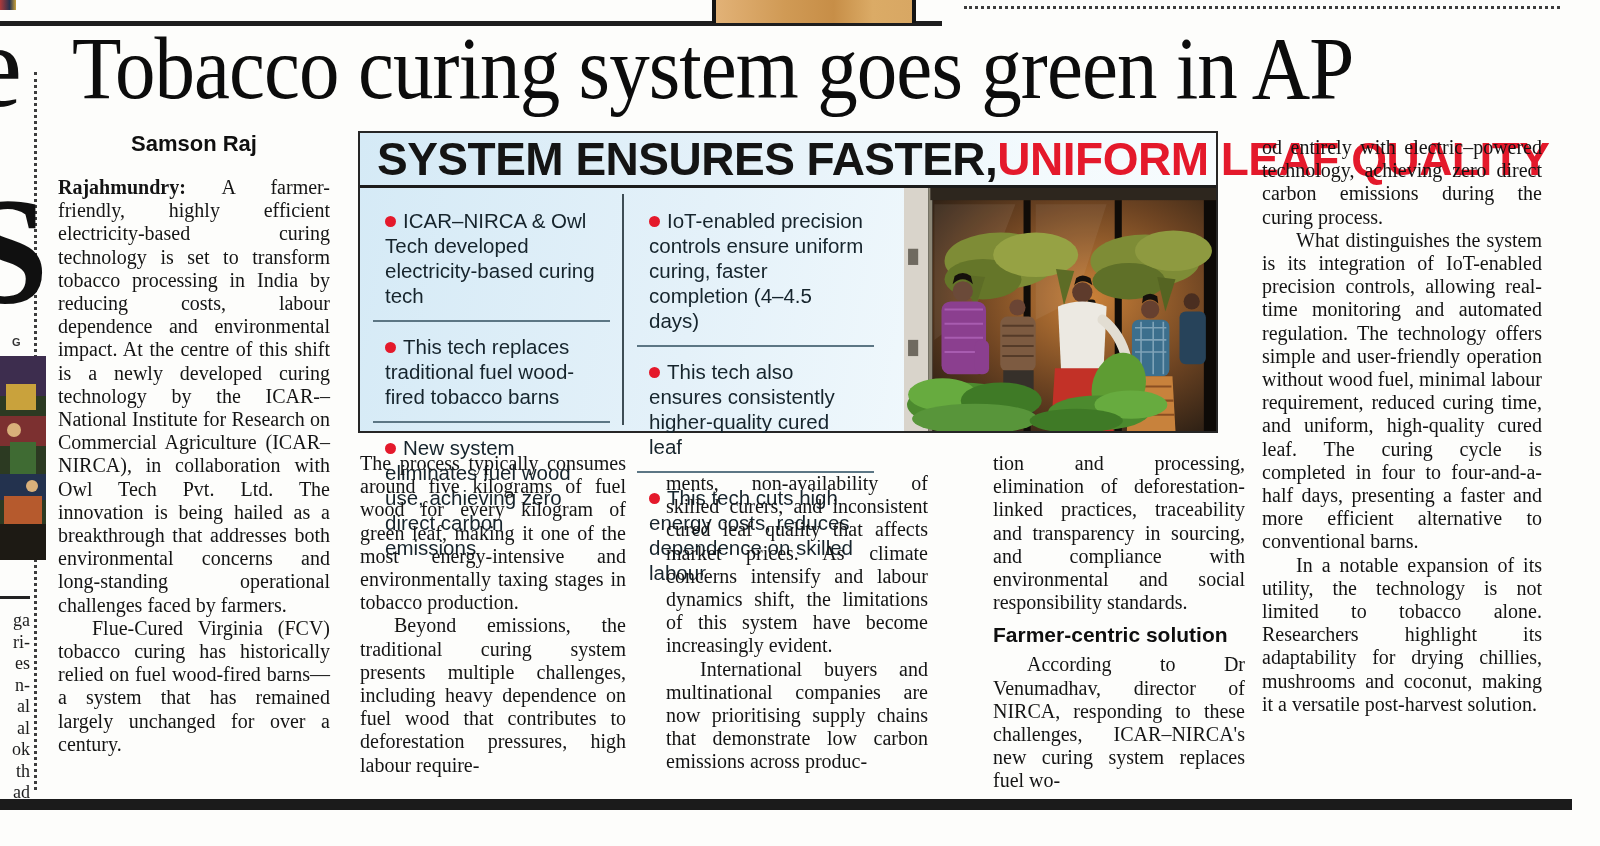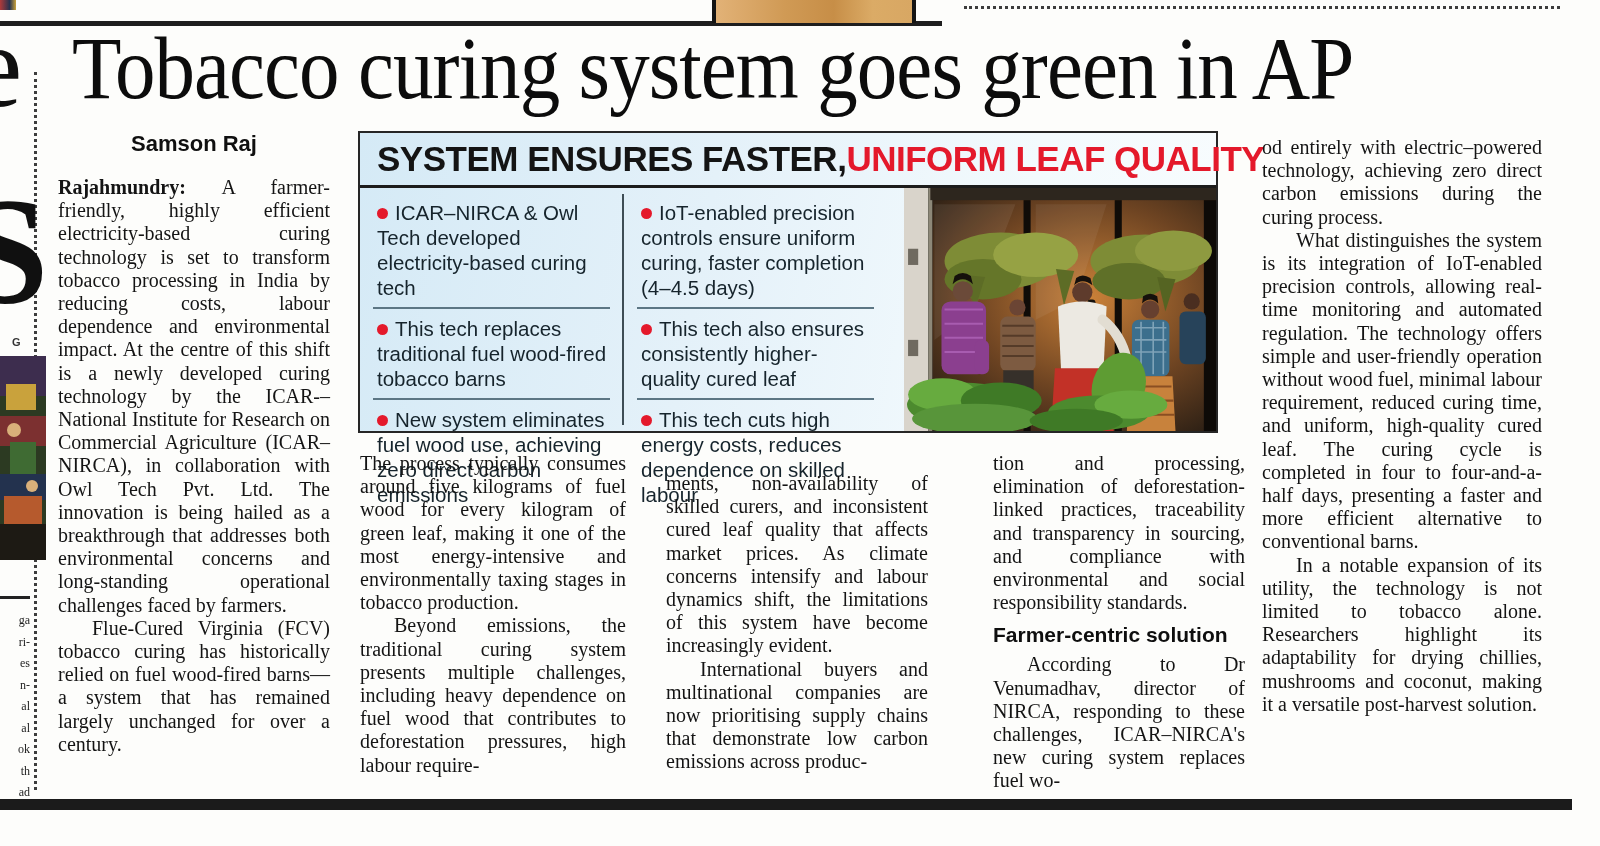--- a/index.html
+++ b/index.html
@@ -15,21 +15,21 @@
   .bottom-rule{left:0;top:799px;width:1572px;height:11px;background:#1b1b1b;}
   .left-dotted{left:34px;top:72px;height:718px;width:0;border-left:3px dotted #3d3d3d;}
   .corner-frag{left:0;top:0;width:16px;height:10px;background:linear-gradient(90deg,#b03a3a,#27324e 60%,#c9a23c);}
 
   
   .big-e{left:-30px;top:8px;font-size:118px;line-height:1;color:#101010;font-family:"Liberation Serif",serif;}
   .big-s{left:-36px;top:176px;font-size:152px;line-height:1;font-weight:bold;color:#101010;font-family:"Liberation Serif",serif;}
   .g-label{left:12px;top:336px;font-size:11px;font-weight:bold;font-family:"Liberation Sans",sans-serif;color:#333;}
   .left-photo{left:0;top:356px;width:46px;height:204px;}
   .left-rule{left:0;top:596px;width:30px;height:3px;background:#222;}
-  .left-bits{left:0;top:610px;width:30px;text-align:right;font-size:12px;line-height:21.5px;color:#1c1c1c;}
+  .left-bits{left:0;top:610px;width:30px;text-align:right;font-size:18px;line-height:21.5px;color:#1c1c1c;}
   .left-bits span{display:block;}
 
   
   .headline{left:72px;top:24px;width:1560px;font-size:88px;line-height:1.02;color:#0c0c0c;
             letter-spacing:-1px;transform:scaleX(.92);transform-origin:left top;white-space:nowrap;}
   .byline{left:58px;top:131px;width:272px;text-align:center;font-family:"Liberation Sans",sans-serif;
           font-weight:bold;font-size:22px;color:#101010;}
 
   
   .col{font-size:20px;line-height:23.2px;text-align:justify;color:#141414;}
@@ -42,27 +42,27 @@
   .col4{left:966px;top:452px;width:252px;margin-left:27px;}
   .col5{left:1262px;top:136px;width:280px;}
   .subhead{font-family:"Liberation Sans",sans-serif;font-weight:bold;font-size:21px;line-height:24px;
            text-align:left;margin:9px 0 6px 0 !important;color:#0e0e0e;}
 
   
   .infobox{left:358px;top:131px;width:860px;height:302px;border:2px solid #262626;box-sizing:border-box;
            background:linear-gradient(100deg,#d5eaf6 0%,#e4f1f9 40%,#f3fafd 75%,#f8fcfe 100%);}
   .infobox-header{height:52px;display:flex;align-items:center;padding-left:17px;
                   border-bottom:3px solid #1c1c1c;
-                  font-family:"Liberation Sans",sans-serif;font-weight:bold;font-size:35px;letter-spacing:-.5px;
+                  font-family:"Liberation Sans",sans-serif;font-weight:bold;font-size:46px;letter-spacing:-.5px;
                   white-space:nowrap;color:#141414;}
   .infobox-body{display:flex;height:243px;}
   .bcol{width:262px;padding:8px 10px 0 13px;box-sizing:border-box;
         font-family:"Liberation Sans",sans-serif;font-size:20.5px;line-height:25px;color:#16242c;}
   .vdiv{width:2px;background:#3e4d55;margin:6px 0;}
-  .bullet{margin:4px;}
+  .bullet{margin:12px;}
   .dot{display:inline-block;width:11px;height:11px;border-radius:50%;background:#e4192b;margin-right:7px;
        transform:translateY(-1px);}
   .bsep{height:2px;background:#5c7684;margin:7px 2px 7px 0;}
   .photo{width:312px;height:243px;margin-left:auto;}
   .photo svg{display:block;width:100%;height:100%;}
   .red{color:#e4192b;}
 </style>
 </head>
 <body>
 

